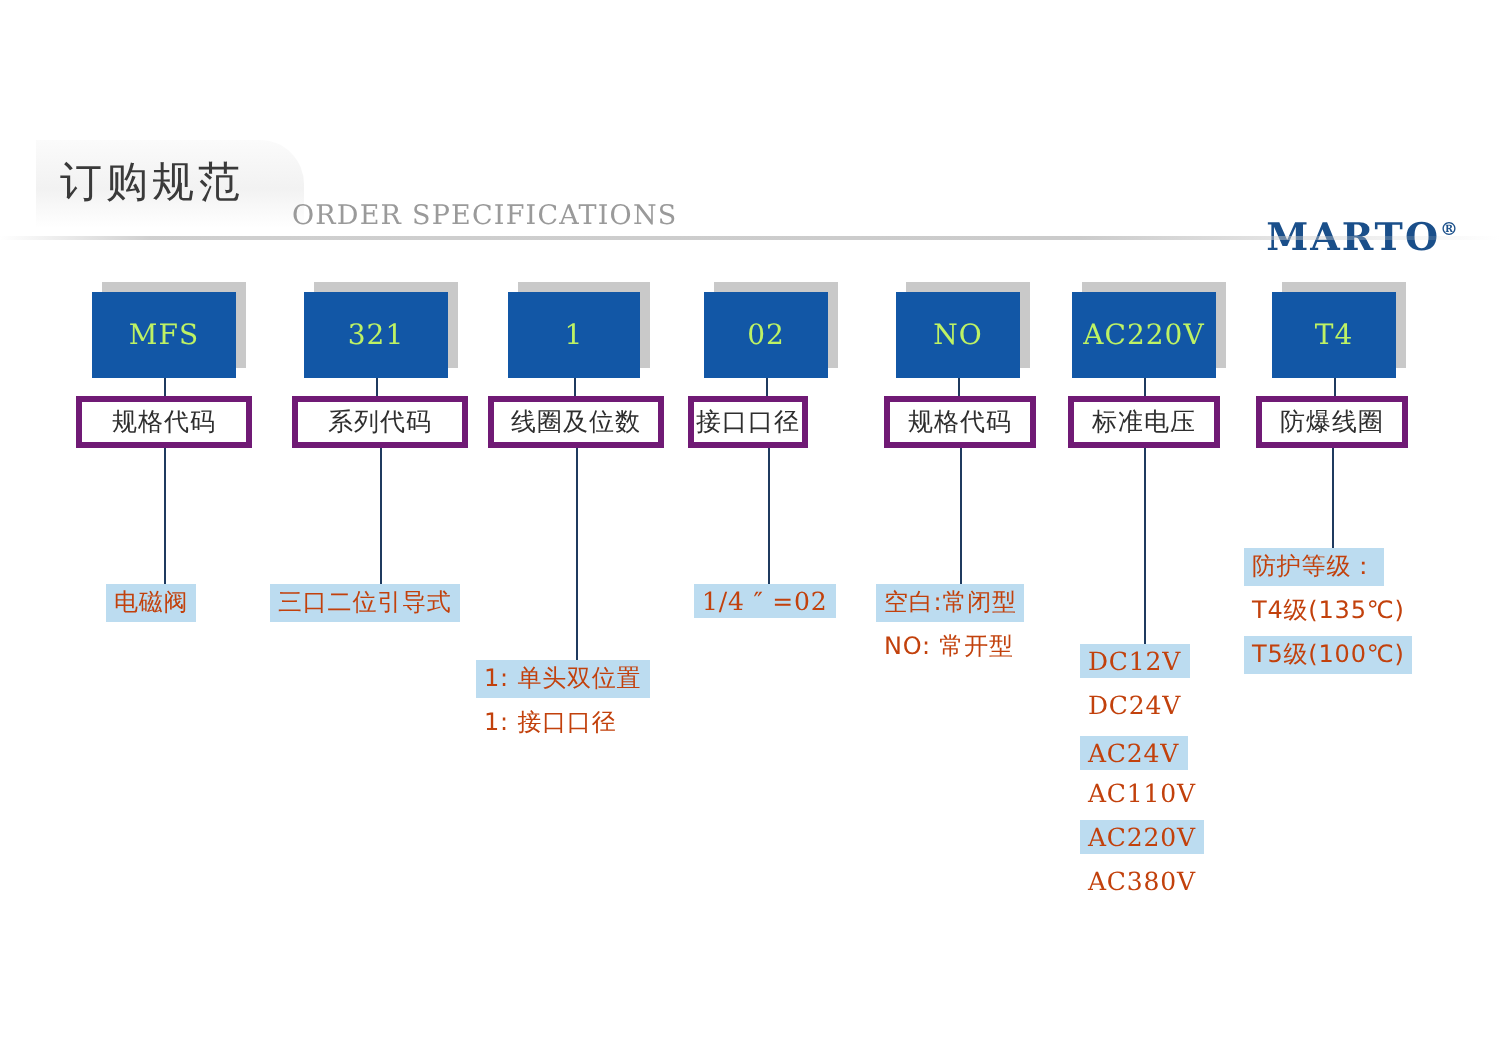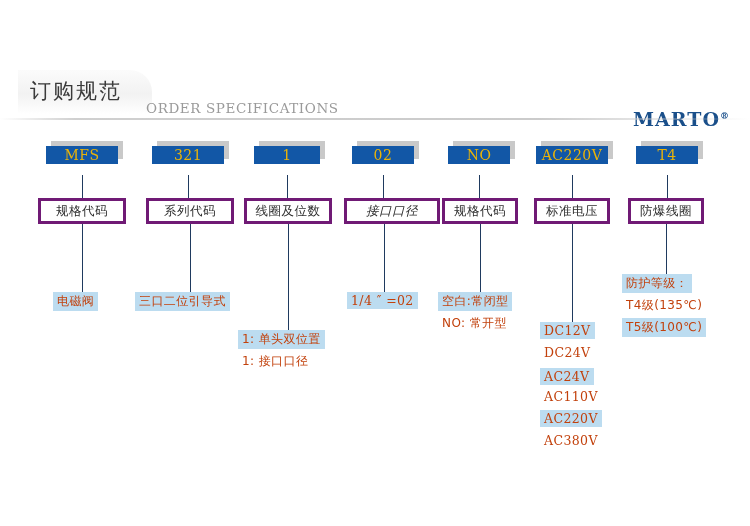--- a/index.html
+++ b/index.html
@@ -71,23 +71,23 @@
     background: linear-gradient(90deg,
       rgba(235,235,235,0) 0%,
       rgba(205,205,205,0.95) 10%,
       rgba(200,200,200,0.95) 72%,
       rgba(235,235,235,0) 100%);
   }
 
   .code-box {
     position: absolute;
     top: 146px;
-    height: 18px;
+    height: 43px;
     background: #1257a6;
-    color: #eab308;
+    color: #bef264;
     font-family: "DejaVu Serif", "Liberation Serif", serif;
     font-size: 14px;
     letter-spacing: 0.5px;
     display: flex;
     align-items: center;
     justify-content: center;
     box-shadow: 5px -5px 0 0 #c9c9c9;
     z-index: 2;
   }
   .label-box {
@@ -149,21 +149,21 @@
       <div class="connector" style="left: 188px; top: 175px; height: 23px;"></div>
       <div class="connector" style="left: 190px; top: 224px; height: 68px;"></div>
       <div class="desc hl" style="left: 135px; top: 292px;">三口二位引导式</div>
       <div class="code-box" style="left: 254px; width: 66px;">1</div>
       <div class="label-box" style="left: 244px; width: 88px;">线圈及位数</div>
       <div class="connector" style="left: 287px; top: 175px; height: 23px;"></div>
       <div class="connector" style="left: 288px; top: 224px; height: 106px;"></div>
       <div class="desc hl" style="left: 238px; top: 330px;">1: 单头双位置</div>
       <div class="desc" style="left: 238px; top: 352px;">1: 接口口径</div>
       <div class="code-box" style="left: 352px; width: 62px;">02</div>
-      <div class="label-box" style="left: 344px; width: 96px; font-style: italic;">接口口径</div>
+      <div class="label-box" style="left: 344px; width: 60px;">接口口径</div>
       <div class="connector" style="left: 383px; top: 175px; height: 23px;"></div>
       <div class="connector" style="left: 384px; top: 224px; height: 68px;"></div>
       <div class="desc hl latin" style="left: 347px; top: 292px;">1/4 ″ =02</div>
       <div class="code-box" style="left: 448px; width: 62px;">NO</div>
       <div class="label-box" style="left: 442px; width: 76px;">规格代码</div>
       <div class="connector" style="left: 479px; top: 175px; height: 23px;"></div>
       <div class="connector" style="left: 480px; top: 224px; height: 68px;"></div>
       <div class="desc hl" style="left: 438px; top: 292px;">空白:常闭型</div>
       <div class="desc" style="left: 438px; top: 314px;">NO: 常开型</div>
       <div class="code-box" style="left: 536px; width: 72px;">AC220V</div>

